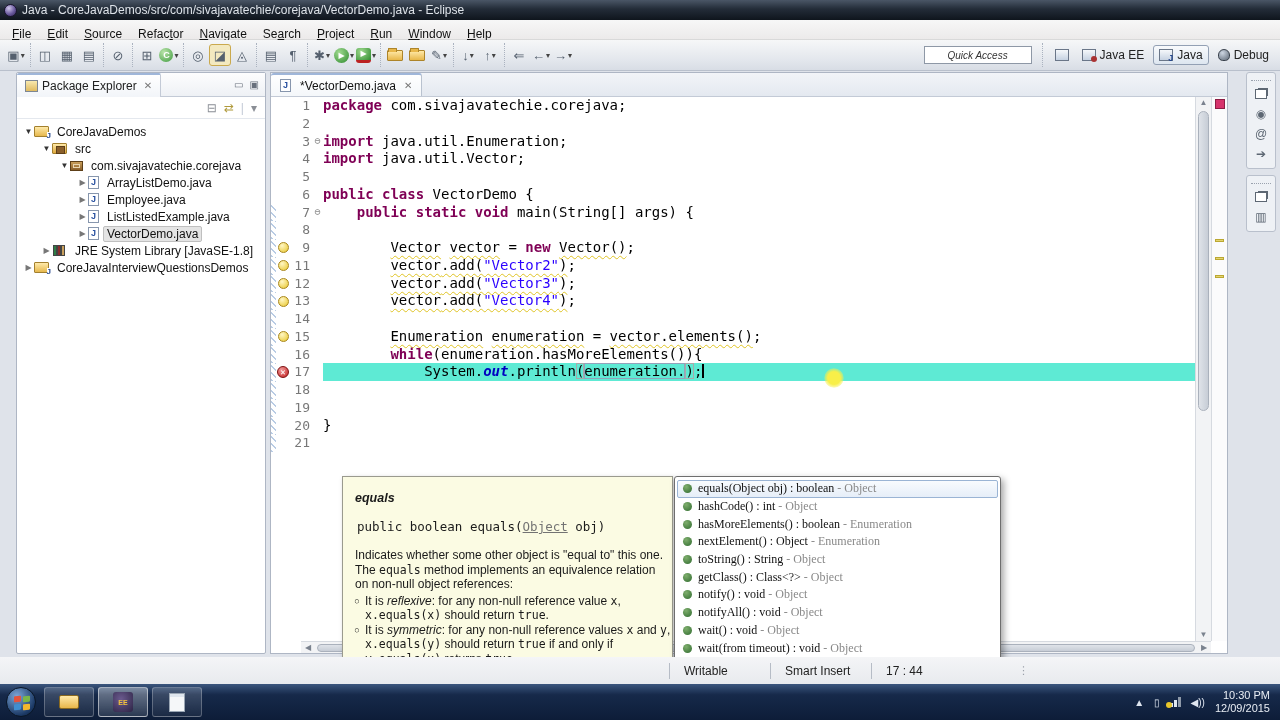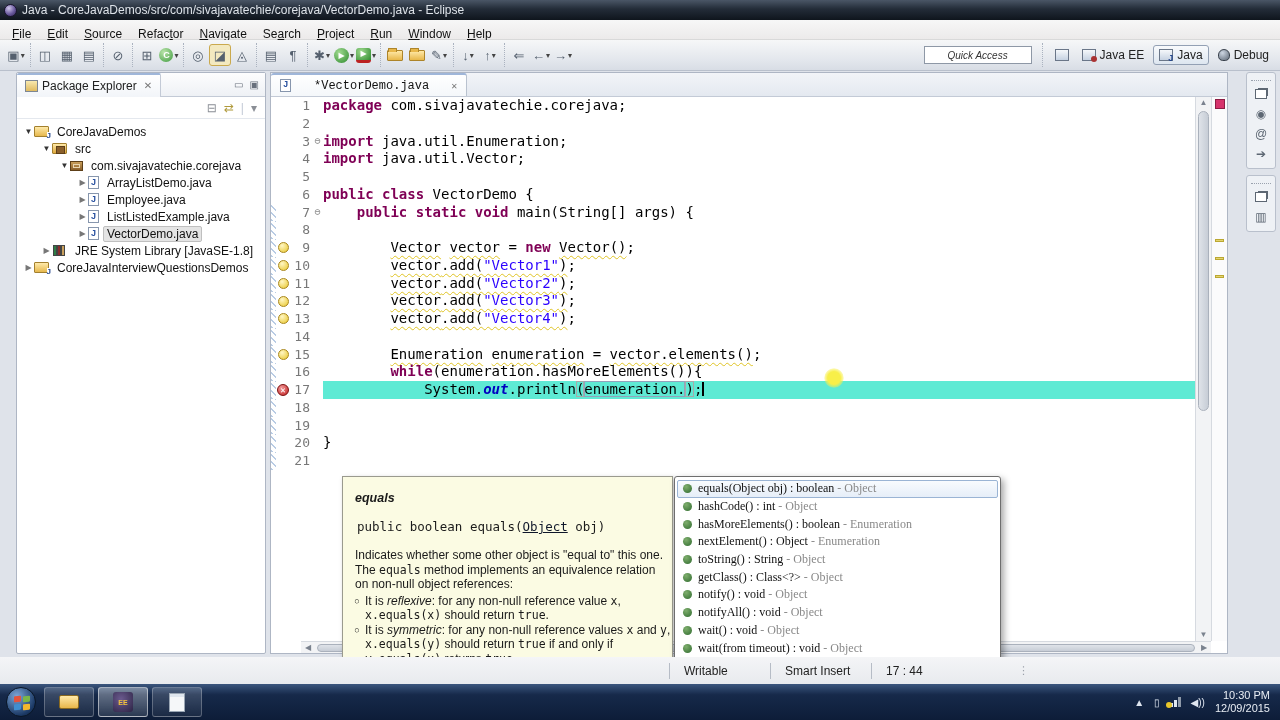--- a/index.html
+++ b/index.html
@@ -78,22 +78,22 @@
   .ic-jfile:after { content:"J"; position:absolute; left:2px; top:0px; font-size:9px; font-weight:bold; color:#2a52a0; }
   .ic-jre { width:15px; height:12px; }
   .ic-jre i { position:absolute; display:block; width:4px; height:11px; border:1px solid #444; }
   .ic-jre i:nth-child(1){ left:1px; background:#2e7d46; }
   .ic-jre i:nth-child(2){ left:5px; background:#8a2d2d; }
   .ic-jre i:nth-child(3){ left:9px; background:#caa05c; }
 
   
   #editor { position:absolute; left:258px; top:0; width:958px; height:582px; background:#fff; border:1px solid #aeb6c4;}
   #ed-tabbar { height:24px; background:linear-gradient(#f2f4f8,#e4e9f0); border-bottom:1px solid #c3cad6; display:flex;}
-  #ed-tab { display:flex; align-items:center; gap:19px; padding:0 9px; font-size:12px; color:#111;
-    background:linear-gradient(#ffffff,#f4f7fa); border-right:1px solid #b9c2cf; border-top:2px solid #9fb6d9; border-radius:3px 3px 0 0;font-family:Liberation Mono, monospace;}
+  #ed-tab { display:flex; align-items:center; gap:5px; padding:0 9px; font-size:12px; color:#111;
+    background:linear-gradient(#ffffff,#f4f7fa); border-right:1px solid #b9c2cf; border-top:2px solid #9fb6d9; border-radius:3px 3px 0 0;}
   #code { position:absolute; left:0; top:24px; right:16px; bottom:12px; overflow:hidden;
     font-family:"DejaVu Sans Mono", monospace; font-size:14px; line-height:17.75px; }
   .cl { display:flex; height:17.75px; align-items:stretch; }
   .cl-range { width:5px; flex:none; }
   .cl-range.on { background:repeating-linear-gradient(45deg,#b9cce4 0 2px,#ffffff 2px 5px); }
   .cl-gut { width:14px; flex:none; display:flex; align-items:center; justify-content:center; }
   .cl-num { width:22px; flex:none; text-align:right; color:#787878; font-size:13px; padding-right:2px;}
   .cl-fold { width:11px; flex:none; color:#8a8a8a; font-size:10px; text-align:center; line-height:16px;}
   .cl-code { flex:1; white-space:pre; color:#000; }
   .cl.current .cl-code { background:#5eead4; }
@@ -128,21 +128,21 @@
   .mini-sec { background:#eef1f5; border:1px solid #b9c0cc; border-radius:3px; margin-bottom:6px; padding:2px 0 4px; width:30px; margin-left:14px;}
   .mini-grip { height:6px; border-bottom:1px dotted #9aa2ae; margin:0 4px 3px; }
   .mini-ic { height:20px; display:flex; align-items:center; justify-content:center; font-size:12px; color:#5d6773; }
   .mini-ic .sq { width:12px; height:10px; border:1px solid #5d6773; background:#fff; box-shadow:2px -2px 0 -1px #5d6773; }
 
   
   #jdtip { position:absolute; left:330px; top:404px; width:331px; height:237px; background:#fbfbe3; border:1px solid #9a9a8e;
     box-shadow:2px 2px 5px rgba(0,0,0,.25); font-size:12px; color:#1a1a1a; overflow:hidden;}
   #jd-title { font-weight:bold; font-style:italic; font-size:12.5px; margin:14px 0 14px 12px;}
   #jd-sig { font-family:"DejaVu Sans Mono", monospace; font-size:12.5px; margin:0 0 14px 14px; }
-  #jd-sig .lk { color:#0f172a; text-decoration:underline; }
+  #jd-sig .lk { color:#737373; text-decoration:underline; }
   #jd-body { margin:0 6px 0 12px; line-height:14.5px; }
   #jd-list { margin:2px 0 0 6px; }
   .jd-li { display:flex; line-height:14.5px; }
   .jd-li .mark { width:16px; flex:none; text-align:center; font-size:9px; }
   .tt-i { font-style:italic; }
   .tt-m { font-family:"DejaVu Sans Mono", monospace; font-size:11.5px; }
   #jd-footer { position:absolute; left:0; right:0; bottom:0; height:17px; background:#f4f4ee; border-top:1px solid #c9c9bd;
     font-size:11.5px; color:#555; display:flex; align-items:center; justify-content:flex-end; padding-right:6px;}
 
   
@@ -479,29 +479,20 @@
             </span>
             <span class="cl-num">9</span>
             <span class="cl-fold"></span>
             <span class="cl-code"><span class="t-p">        </span><span class="t-w">Vector</span><span class="t-p"> </span><span class="t-w">vector</span><span class="t-p"> = </span><span class="t-k">new</span><span class="t-p"> </span><span class="t-w">Vector()</span><span class="t-p">;</span></span>
           </div>
           <div class="cl">
             <span class="cl-range on"></span>
             <span class="cl-gut">
               <span class="g-warn"></span>
             </span>
-            <span class="cl-num">10</span>
-            <span class="cl-fold"></span>
-            <span class="cl-code"><span class="t-p">        </span><span class="t-w">vector</span><span class="t-w">.add(</span><span class="t-sw">"Vector1"</span><span class="t-w">)</span><span class="t-p">;</span></span>
-          </div>
-          <div class="cl">
-            <span class="cl-range on"></span>
-            <span class="cl-gut">
-              <span class="g-warn"></span>
-            </span>
             <span class="cl-num">11</span>
             <span class="cl-fold"></span>
             <span class="cl-code"><span class="t-p">        </span><span class="t-w">vector</span><span class="t-w">.add(</span><span class="t-sw">"Vector2"</span><span class="t-w">)</span><span class="t-p">;</span></span>
           </div>
           <div class="cl">
             <span class="cl-range on"></span>
             <span class="cl-gut">
               <span class="g-warn"></span>
             </span>
             <span class="cl-num">12</span>

